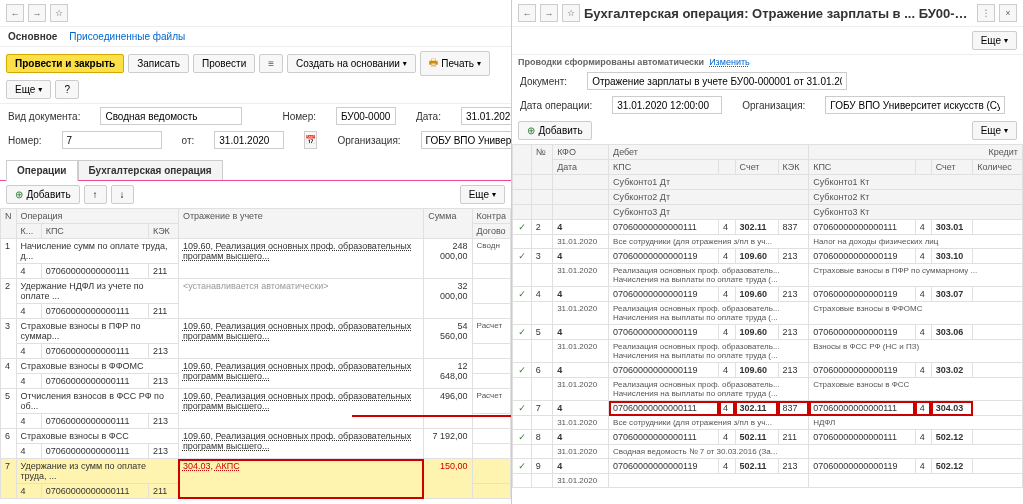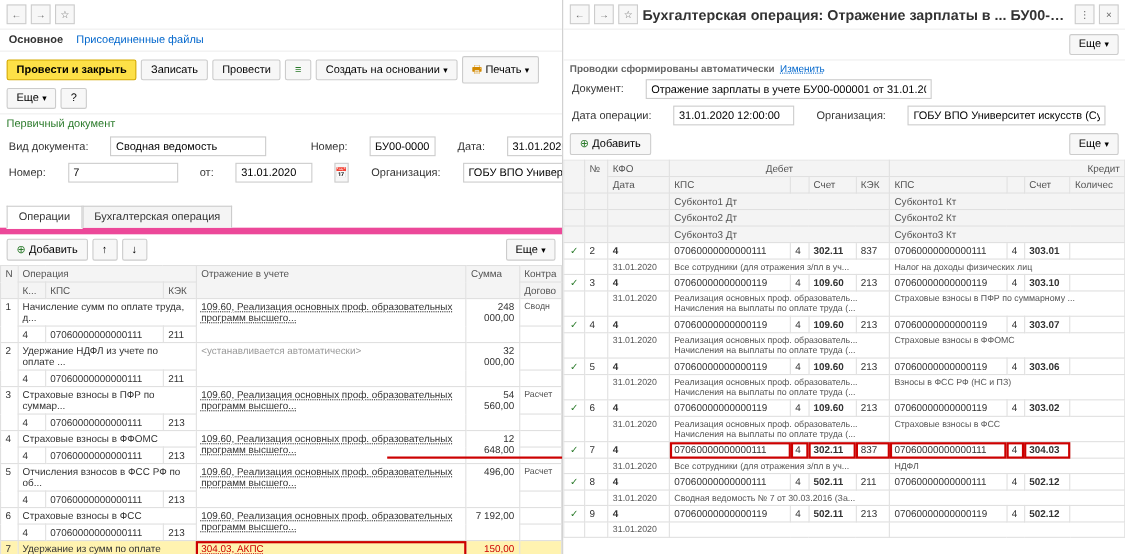--- a/index.html
+++ b/index.html
@@ -14,21 +14,21 @@
   .tabs-hdr a { color: #0066cc; text-decoration: none; font-size: 10px; }
   .tabs-hdr .main-tab { color: #333; font-weight: bold; }
   .toolbar { display: flex; align-items: center; padding: 4px 6px; gap: 4px; border-bottom: 1px solid #eee; flex-wrap: wrap; }
   .btn { border: 1px solid #ccc; background: #f7f7f7; padding: 3px 8px; font-size: 10px; cursor: pointer; border-radius: 2px; display: flex; align-items: center; gap: 3px; }
   .btn-primary { background: #fde047; border-color: #d4a900; font-weight: bold; }
   .dd::after { content: " ▾"; font-size: 8px; }
   .link-green { color: #2a7a2a; padding: 3px 6px; cursor: pointer; }
   .form-row { display: flex; align-items: center; padding: 3px 8px; gap: 20px; font-size: 10px; }
   .form-row label { white-space: nowrap; color: #333; }
   .inp { border: 1px solid #ccc; padding: 2px 4px; font-size: 10px; height: 18px; }
-  .tabs2 { display: flex; border-bottom: 6px solid #ec4899; padding: 0 6px; margin-top: 18px; }
+  .tabs2 { display: flex; border-bottom: 1px solid #ec4899; padding: 0 6px; margin-top: 8px; font-weight: bold; }
   .tab2 { padding: 4px 10px; border: 1px solid #ccc; border-bottom: none; background: #f4f4f4; font-size: 10px; cursor: pointer; }
   .tab2.active { background: #fff; border-bottom: 1px solid #fff; margin-bottom: -1px; }
   .subbar { display: flex; padding: 4px 6px; gap: 4px; }
   .grid { flex: 1; overflow: auto; }
   table { border-collapse: collapse; width: 100%; }
   th, td { border: 1px solid #e0e0e0; padding: 2px 4px; font-size: 9px; text-align: left; vertical-align: top; }
   th { background: #f4f4f4; font-weight: normal; color: #555; }
   .dotted { text-decoration: underline dotted; color: #333; }
   .num { text-align: right; }
   .row-hl td { background: #fff3b0 !important; }
@@ -69,21 +69,20 @@
       </button>
     <button class="btn dd">Создать на основании</button>
     <button class="btn dd">
         <span class="icon-doc">🖶</span> 
         <span>Печать</span>
       </button>
     <button class="btn dd">Еще</button>
     <button class="btn">?</button>
   </div>
 
-  <div class="link-green">Первичный документ</div>
 
   <div class="form-row">
     <label>Вид документа:</label>
     <input class="inp" style="width: 144px;" value="Сводная ведомость">
     <span style="flex:1"></span>
     <label>Номер:</label>
     <input class="inp" style="width: 60px;" value="БУ00-0000">
     <label>Дата:</label>
     <input class="inp" style="width: 110px;" value="31.01.2020 12:00:00">
   </div>
@@ -263,21 +262,21 @@
       </button>
     <button class="btn dd r-toolbar-end">Еще</button>
   </div>
   <div class="grid">
     <table>
       <thead>
         <tr>
           <th rowspan="2"></th>
           <th rowspan="2">№</th>
           <th>КФО</th>
-          <th colspan="4" style="text-align:center">Дебет</th>
+          <th colspan="4" style="">Дебет</th>
           <th colspan="4" style="text-align:right">Кредит</th>
         </tr>
         <tr>
           <th>Дата</th>
           <th>КПС</th>
           <th></th>
           <th>Счет</th>
           <th>КЭК</th>
           <th>КПС</th>
           <th></th>

